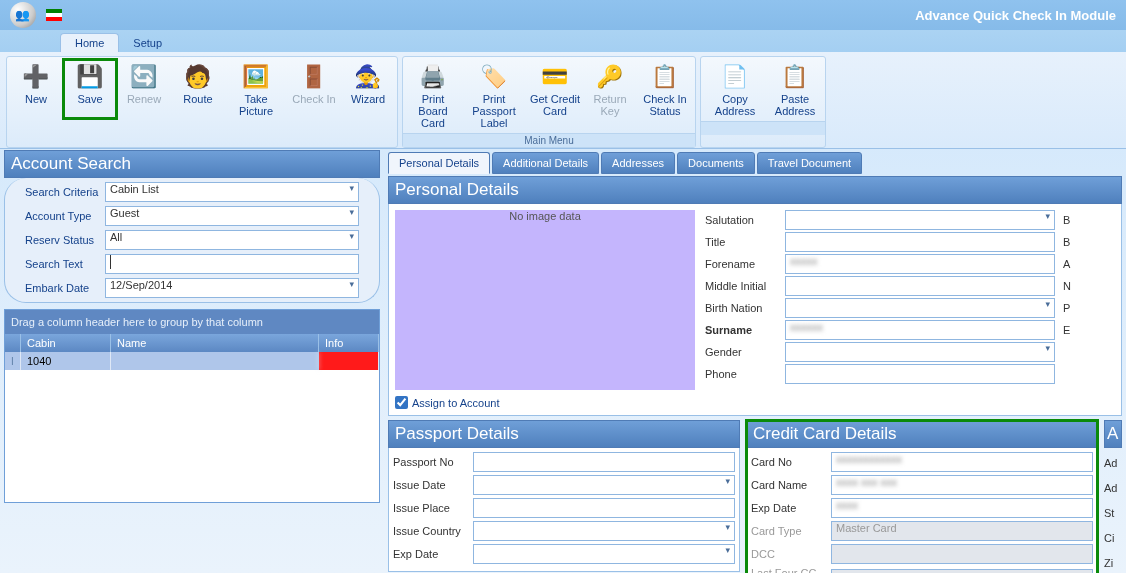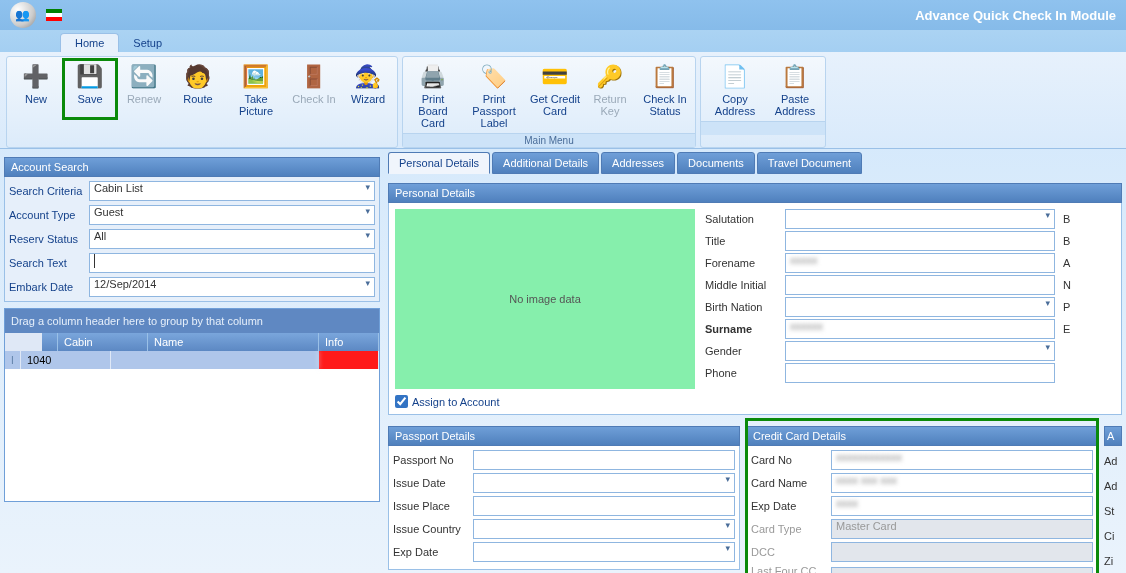--- a/index.html
+++ b/index.html
@@ -25,52 +25,52 @@
   .ribbon-btn .icon { width:32px; height:32px; display:flex; align-items:center; justify-content:center; font-size:22px; }
   .ribbon-group-label { text-align:center; color:#4a6d99; font-size:10px; padding:1px 0; background:#cde3f8; border-top:1px solid #b8d4ef; }
   .highlight-green { outline:3px solid #0a8a0a; outline-offset:-2px; }
 
   
   .main { display:flex; position:absolute; top:150px; bottom:0; left:0; right:0; }
   .left-pane { width:384px; padding:0 4px; }
   .right-pane { flex:1; padding:0 4px; overflow:hidden; }
 
   
-  .panel-hdr { background:linear-gradient(#6f9fd8,#4f80bd); color:white; padding:3px 6px; font-size:11px; border:1px solid #4f7bb5;margin-top:7px; }
+  .panel-hdr { background:linear-gradient(#6f9fd8,#4f80bd); color:white; padding:3px 6px; font-size:17px; border:1px solid #4f7bb5; }
   .panel-body { border:1px solid #9ac0e7; border-top:none; background:#e6effa; }
 
   
   .form-row { display:flex; align-items:center; padding:2px 4px; }
   .form-row label { width:80px; color:#15428b; }
   .form-row .field { flex:1; display:flex; align-items:center; }
   .dropdown,.textbox { flex:1; height:20px; border:1px solid #8fb6e0; background:white; display:flex; padding:0 4px; position:relative; color:#333;}
   .dropdown::after { content:"▾"; position:absolute; right:4px; color:#4a6d99; font-size:9px;}
   .search-btn { width:100%; text-align:center; padding:4px; background:linear-gradient(#f5fbff,#d7e9fb); border:1px solid #8fb6e0; color:#15428b; cursor:pointer; margin-top:2px;}
 
   
   .grid-wrap { margin-top:6px; border:1px solid #6f9fd8; background:#dfe8f6;}
   .grid-group-hdr { background:#5f88c2; color:#e6effa; padding:6px; font-style:normal;}
-  .grid-cols { display:flex; background:linear-gradient(#7aa6dc,#5c88c3); color:white;margin-left:37px; }
+  .grid-cols { display:flex; background:linear-gradient(#7aa6dc,#5c88c3); color:white; }
   .grid-cols div { padding:3px 6px; border-right:1px solid #9ac0e7; }
   .col-cabin{width:90px;} .col-name{flex:1;} .col-info{width:60px;}
   .grid-row { display:flex; background:#fff;}
   .grid-row.sel { background:#afc6ea;}
   .grid-row div { padding:3px 6px; border-right:1px solid #dfe8f6;}
   .cell-info-red{background:#ff1a1a;}
   .grid-body{height:150px; background:#fff;}
   .row-ind{width:16px;color:#5f7fa8; font-size:10px; display:flex; align-items:center; justify-content:center;}
 
   
   .tab-strip { display:flex; gap:2px; padding:2px 0;}
   .r-tab { padding:4px 10px; background:linear-gradient(#6f9fd8,#4f80bd); color:#fff; cursor:pointer; border:1px solid #4f7bb5; border-top-left-radius:3px; border-top-right-radius:3px;}
   .r-tab.active { background:#f0f5fc; color:#15428b; border-bottom:1px solid #f0f5fc;}
 
   
   .pd-body { display:flex; padding:6px; gap:10px; background:#fff; border:1px solid #9ac0e7; border-top:none;}
-  .img-box { width:300px; height:180px; background:#86efac; display:flex; align-items:center; justify-content:center; color:#555; }
+  .img-box { width:300px; height:180px; background:#c4b5fd; display:flex; justify-content:center; color:#555; }
   .pd-fields { flex:1; }
   .pd-row { display:flex; align-items:center; margin-bottom:2px;}
   .pd-row label{ width:80px; color:#333;}
   .pd-row .textbox,.pd-row .dropdown{ width:270px; flex:none;}
   .pd-row .side-letter{ margin-left:8px; color:#333;}
   .assign-row{ display:flex; align-items:center; gap:4px; margin-top:6px; color:#15428b;}
   .assign-row input{accent-color:#3374c4;}
 
   
   .lower { display:flex; gap:6px; margin-top:4px;}
@@ -174,21 +174,21 @@
       </div>
     </div>
     <div class="ribbon-group-label">&nbsp;</div>
   </div>
 </div>
 
 <div class="main">
 
   <div class="left-pane">
     <div class="panel-hdr">Account Search</div>
-    <div class="panel-body" style="padding:2px 0;">
+    <div class="panel-body" style="padding:2px 16px;border-radius:22px;">
       <div class="form-row">
         <label>Search Criteria</label>
         <div class="field">
             <div class="dropdown">
               <span>Cabin List</span>
             </div>
           </div>
       </div>
       <div class="form-row">
         <label>Account Type</label>

